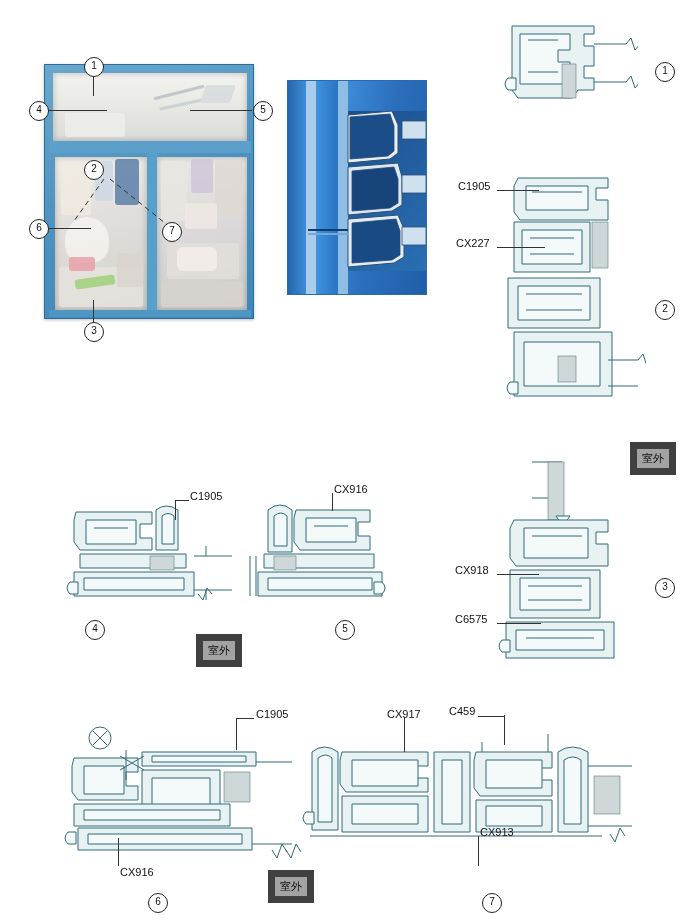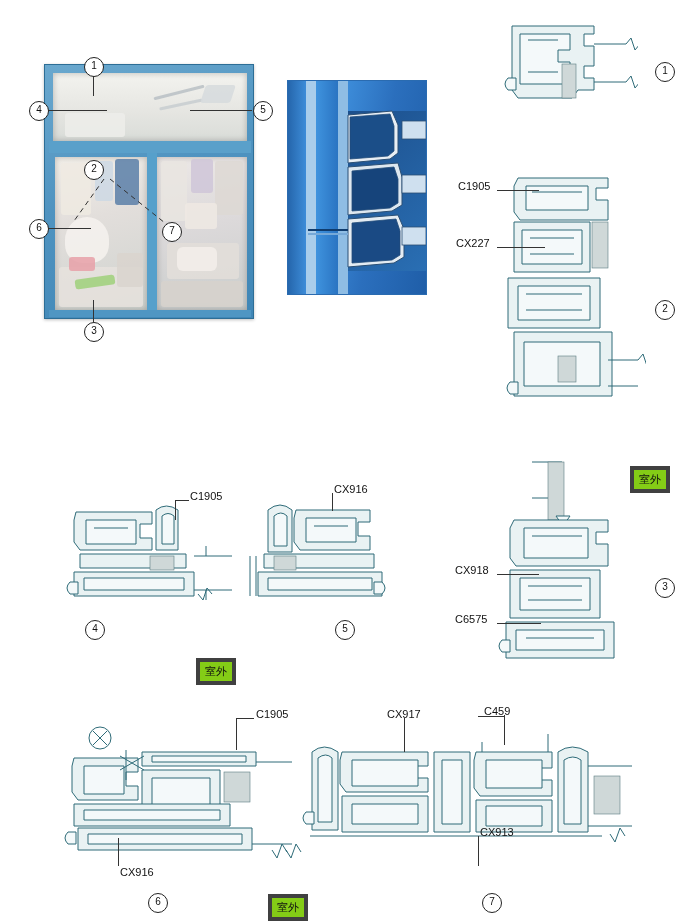--- a/index.html
+++ b/index.html
@@ -44,28 +44,27 @@
   
   .code-label {
     font-size: 11px;
     color: #111;
     white-space: nowrap;
     z-index: 40;
   }
 
   
   .outdoor-box {
-    border: 4px solid #404040;
-    background: #84cc16;
+    border: 7px solid #404040;
+    background: #a3a3a3;
     font-size: 11px;
     padding: 2px 5px;
     color: #111;
     z-index: 40;
     white-space: nowrap;
-    margin-top: 24px;
   }
 
   
   .window-photo {
     width: 210px;
     height: 255px;
     background: linear-gradient(160deg, #6aa8ce 0%, #4f93c0 45%, #3f86b6 100%);
     border: 1px solid #2d6e96;
     box-sizing: border-box;
     box-shadow: 0 1px 3px rgba(0,0,0,0.25);
@@ -349,21 +348,21 @@
       <rect class="hatch" x="292" y="60" width="26" height="38"></rect>
       <path d="M286,50 H330 M286,110 H330"></path>
       <path d="M8,120 H300"></path>
       <path d="M246,18 v18 M180,26 v10"></path>
       <path class="cadfill2" d="M4,96 q-6,6 0,12 h8 v-12 z"></path>
       <path d="M308,118 l5,8 l5,-14 l5,8"></path>
     </g>
   </svg>
   <div class="abs code-label" style="left:387px; top:708px;">CX917</div>
   <div class="abs lead lead-v" style="left:404px; top:718px; height:34px;"></div>
-  <div class="abs code-label" style="left:449px; top:705px;margin-left:35px;">C459</div>
+  <div class="abs code-label" style="left:449px; top:705px;">C459</div>
   <div class="abs lead lead-v" style="left:504px; top:715px; height:30px;"></div>
   <div class="abs lead lead-h" style="left:478px; top:716px; width:27px;"></div>
   <div class="abs code-label" style="left:480px; top:826px;">CX913</div>
   <div class="abs lead lead-v" style="left:478px; top:836px; height:30px;"></div>
   <div class="abs callout" style="left:482px; top:893px;">7</div>
 
   <div class="abs outdoor-box" style="left:268px; top:870px;">室外</div>
 
 </div>
 

